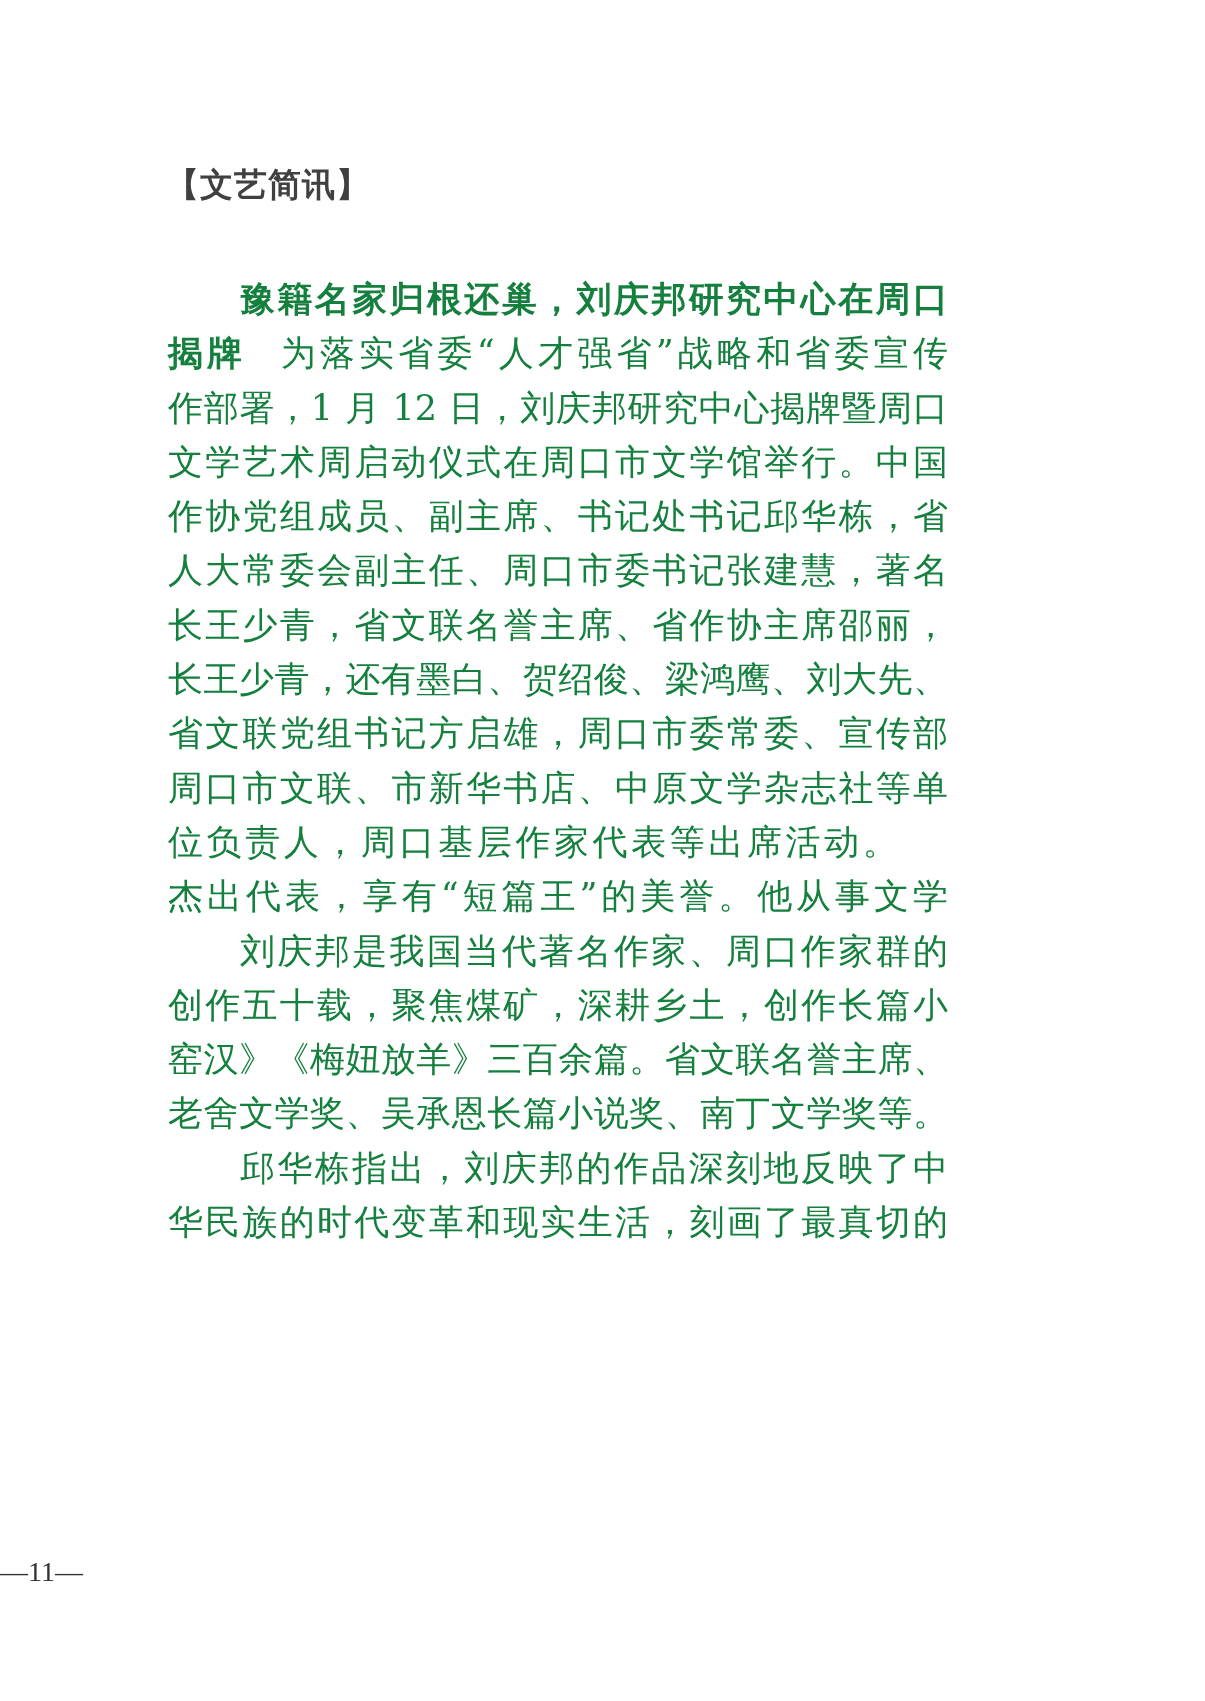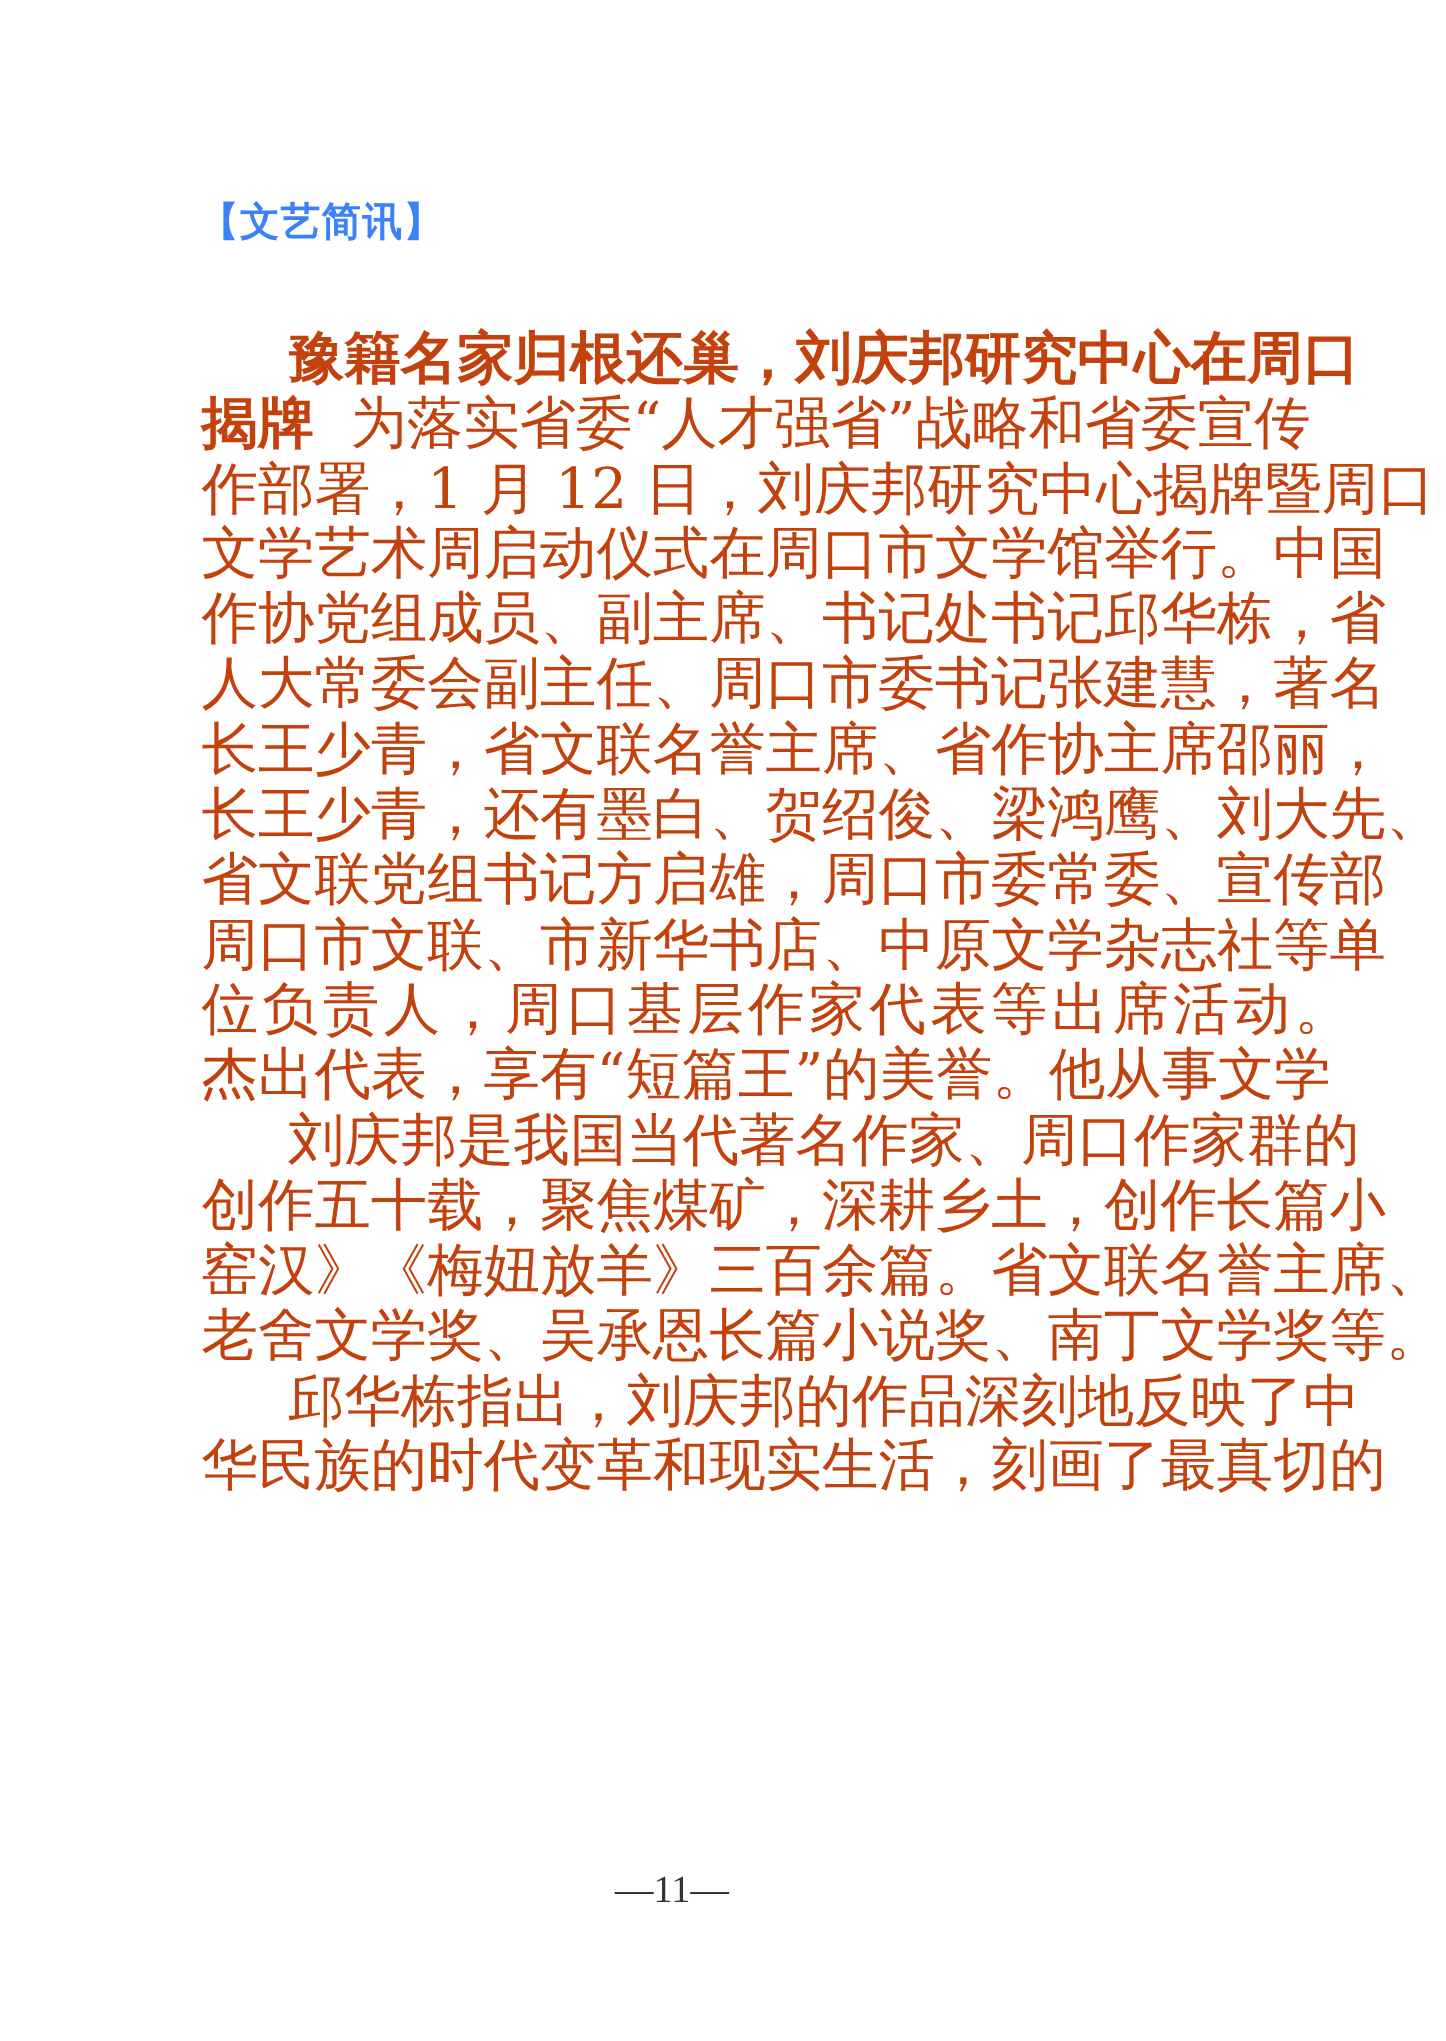--- a/index.html
+++ b/index.html
@@ -18,43 +18,43 @@
       position: absolute;
       left: 0; top: 0;
       width: 1205px;
       height: 1701px;
       background: #ffffff;
     }
     .section-heading {
       position: absolute;
       left: 166px;
       top: 160px;
-      font-family: Liberation Sans, sans-serif;
+      font-family: Liberation Serif, serif;
       font-weight: bold;
       font-size: 33px;
       line-height: 50px;
       letter-spacing: 1px;
-      color: #3b82f6;
+      color: #404040;
       white-space: nowrap;
       text-align: center;
     }
     .body-text {
       position: absolute;
       left: 168px;
       top: 272px;
       width: 780px;
     }
     .line {
       display: block;
       height: 54.3px;
       line-height: 54.3px;
       white-space: nowrap;
       font-family: "DejaVu Serif", serif;
-      font-size: 47px;
-      color: #c2410c;
+      font-size: 35px;
+      color: #15803d;
       text-align: justify;
       text-align-last: justify;
     }
     .line.last {
       text-align-last: left;
       letter-spacing: 3.6px;
     }
     .line.indent {
       padding-left: 72px;
     }
@@ -65,23 +65,23 @@
     }
     .gap {
       display: inline-block;
       width: 30px;
     }
     .page-number {
       position: absolute;
       left: 0;
       width: 1120px;
       top: 1556px;
-      text-align: center;
+      text-align: left;
       font-family: "Liberation Serif", serif;
-      font-size: 32px;
+      font-size: 28px;
       color: #333333;
     }
   </style>
 </head>
 <body>
 
 <div class="page">
 
   <div class="section-heading">【文艺简讯】</div>
 

